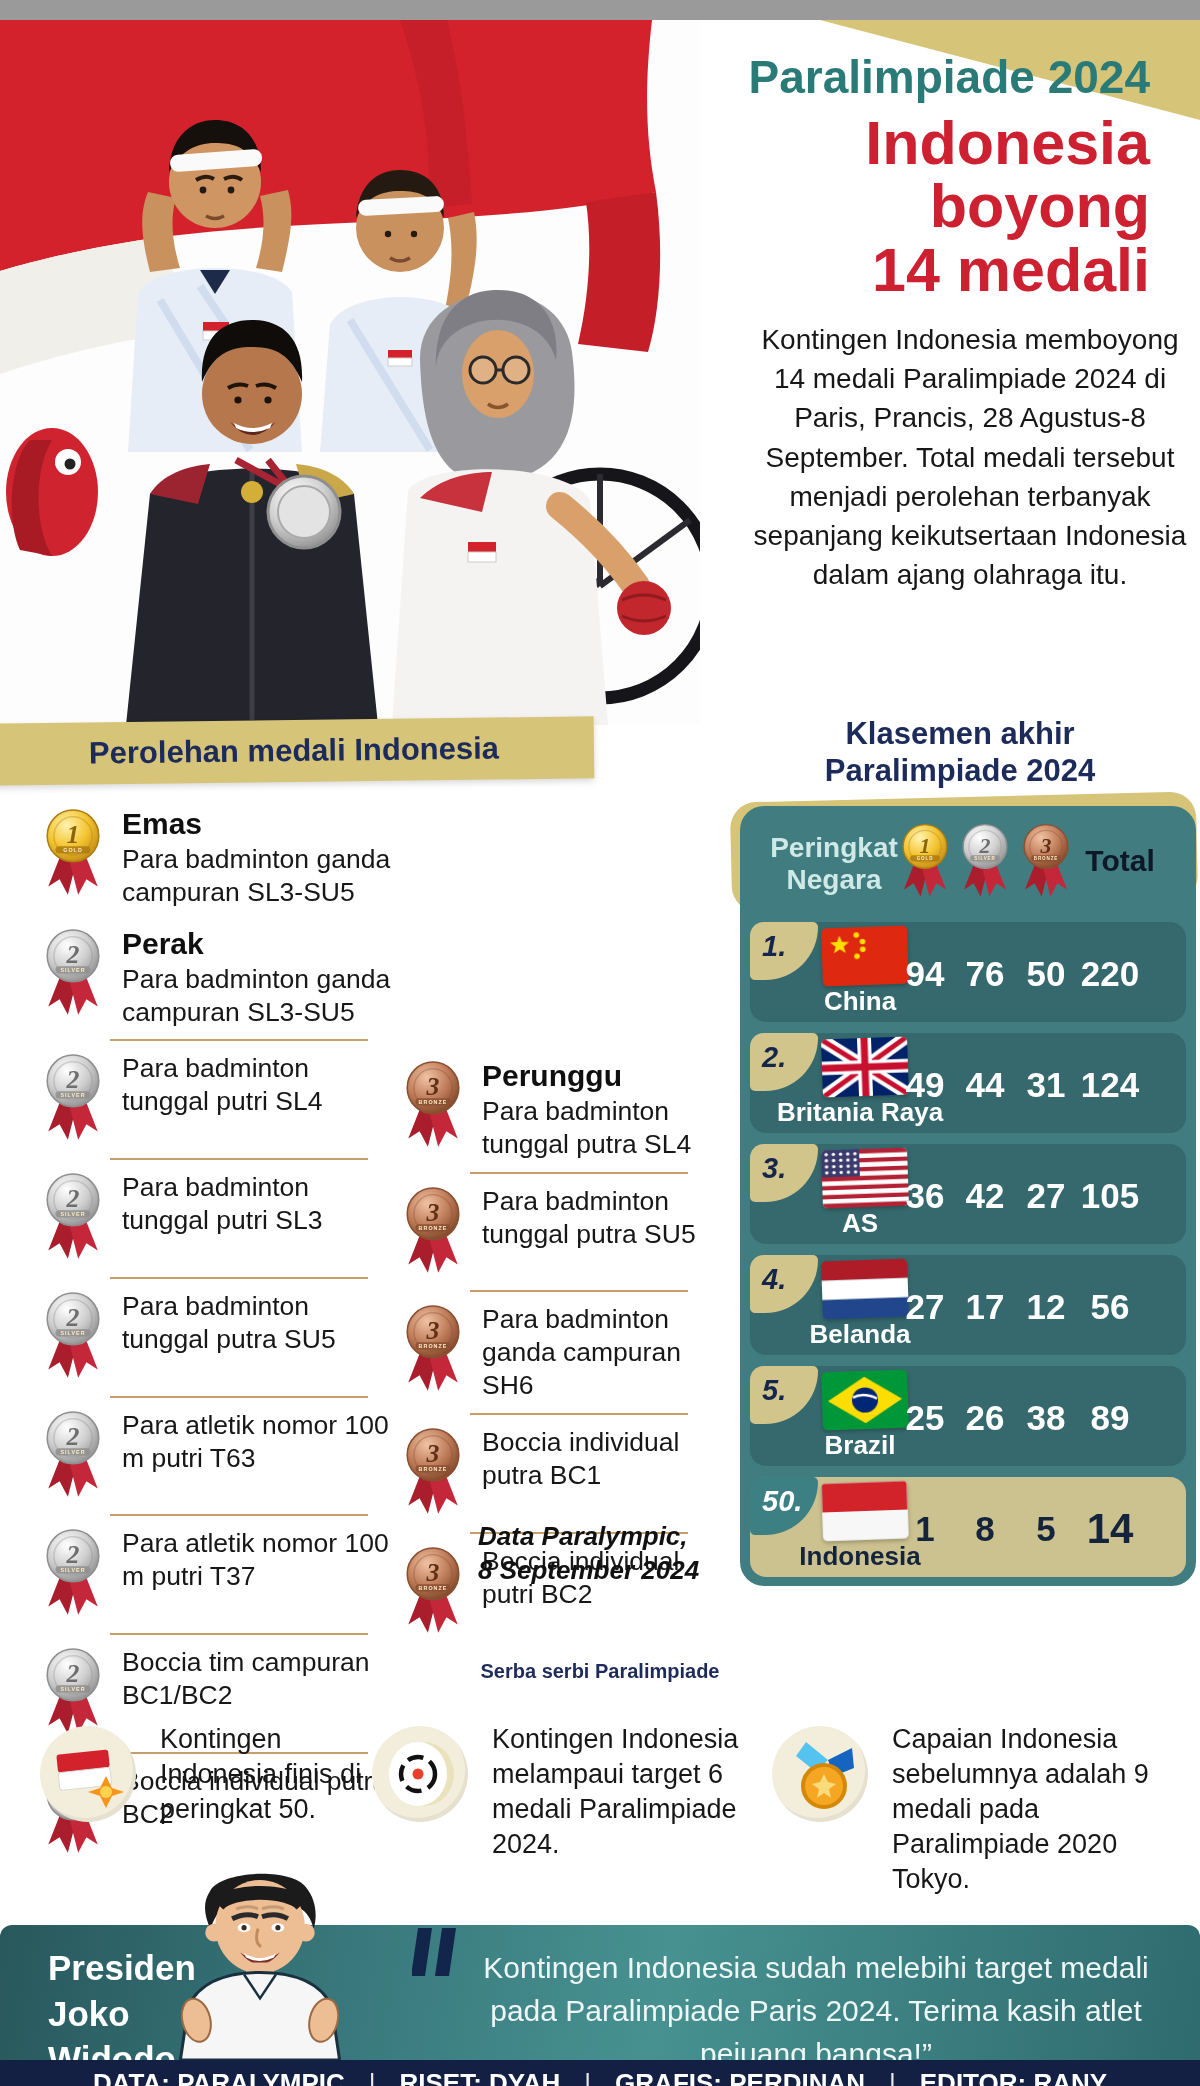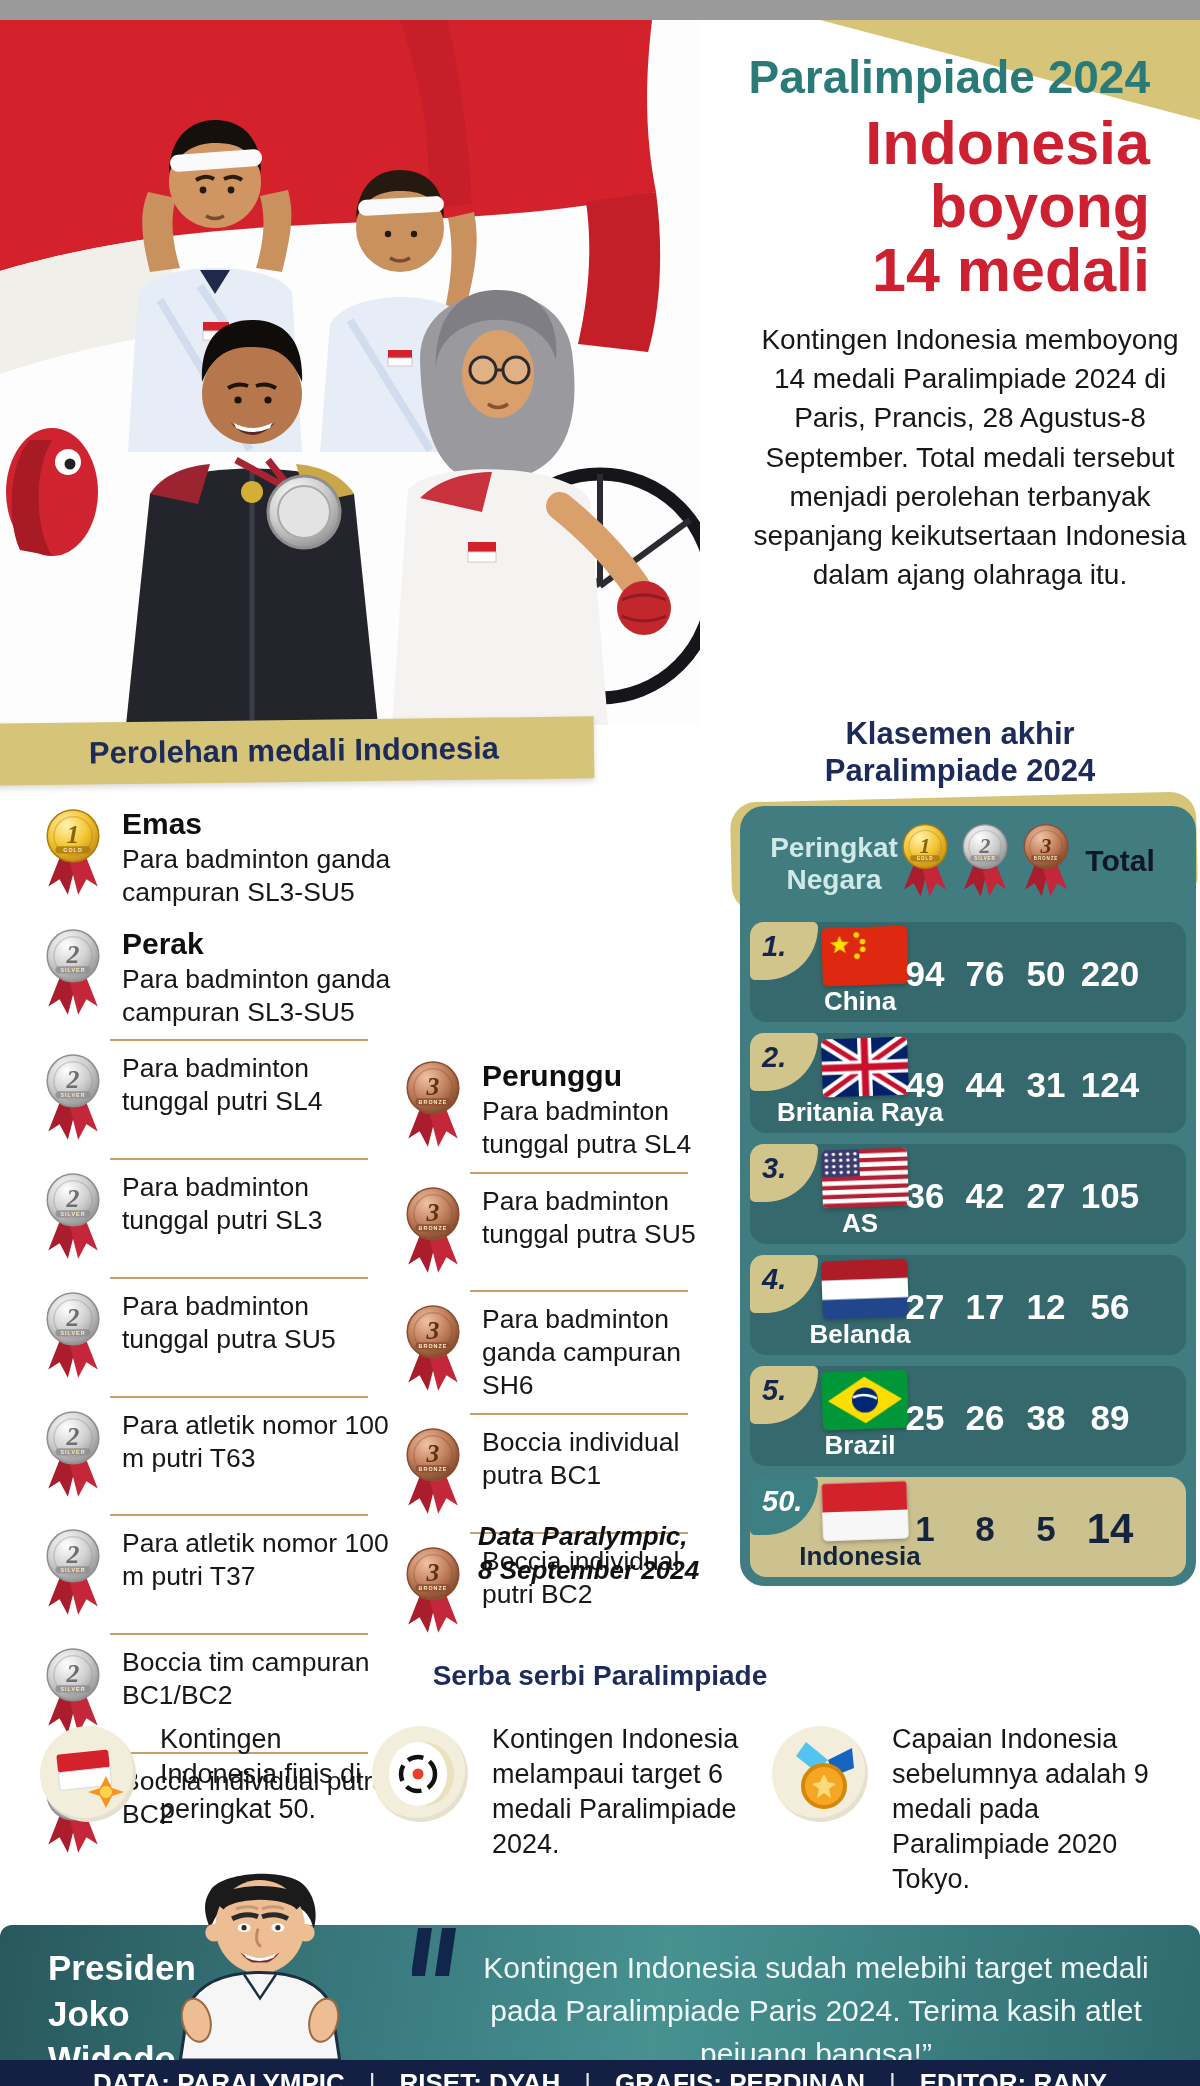--- a/index.html
+++ b/index.html
@@ -63,21 +63,21 @@
   .srow .num{position:absolute;top:32px;text-align:center;color:#fff;font-size:35px;font-weight:700;}
   .srow .n1{left:140px;width:70px;} .srow .n2{left:200px;width:70px;}
   .srow .n3{left:261px;width:70px;} .srow .n4{left:316px;width:88px;}
   .srow.highlight{background:#ccc290;}
   .srow.highlight .badge{background:#3d8084;color:#fff;}
   .srow.highlight .country,.srow.highlight .num{color:#14243c;}
   .srow.highlight .n4{font-size:42px;font-weight:800;top:28px;}
 
   
   #facts-title{left:0;top:1640px;width:1200px;text-align:center;color:#1c2b5a;
-               font-size:28px;font-weight:700;}
+               font-size:20px;font-weight:700;}
   .ficon{position:absolute;width:96px;height:96px;border-radius:50%;background:#f3eedb;
          box-shadow:inset -3px -4px 0 rgba(0,0,0,.05);}
   .ftext{position:absolute;font-size:27px;line-height:1.30;color:#171717;}
   #f1-icon{left:40px;top:1706px;} #f1-text{left:160px;top:1702px;width:210px;}
   #f2-icon{left:372px;top:1706px;} #f2-text{left:492px;top:1702px;width:270px;}
   #f3-icon{left:772px;top:1706px;} #f3-text{left:892px;top:1702px;width:260px;}
 
   
   #quote-banner{left:0;top:1905px;width:1200px;height:135px;border-radius:12px 12px 0 0;
                 background:linear-gradient(100deg,#28585c 0%,#39797d 30%,#479191 55%,#2f6b6f 100%);z-index:1;}

